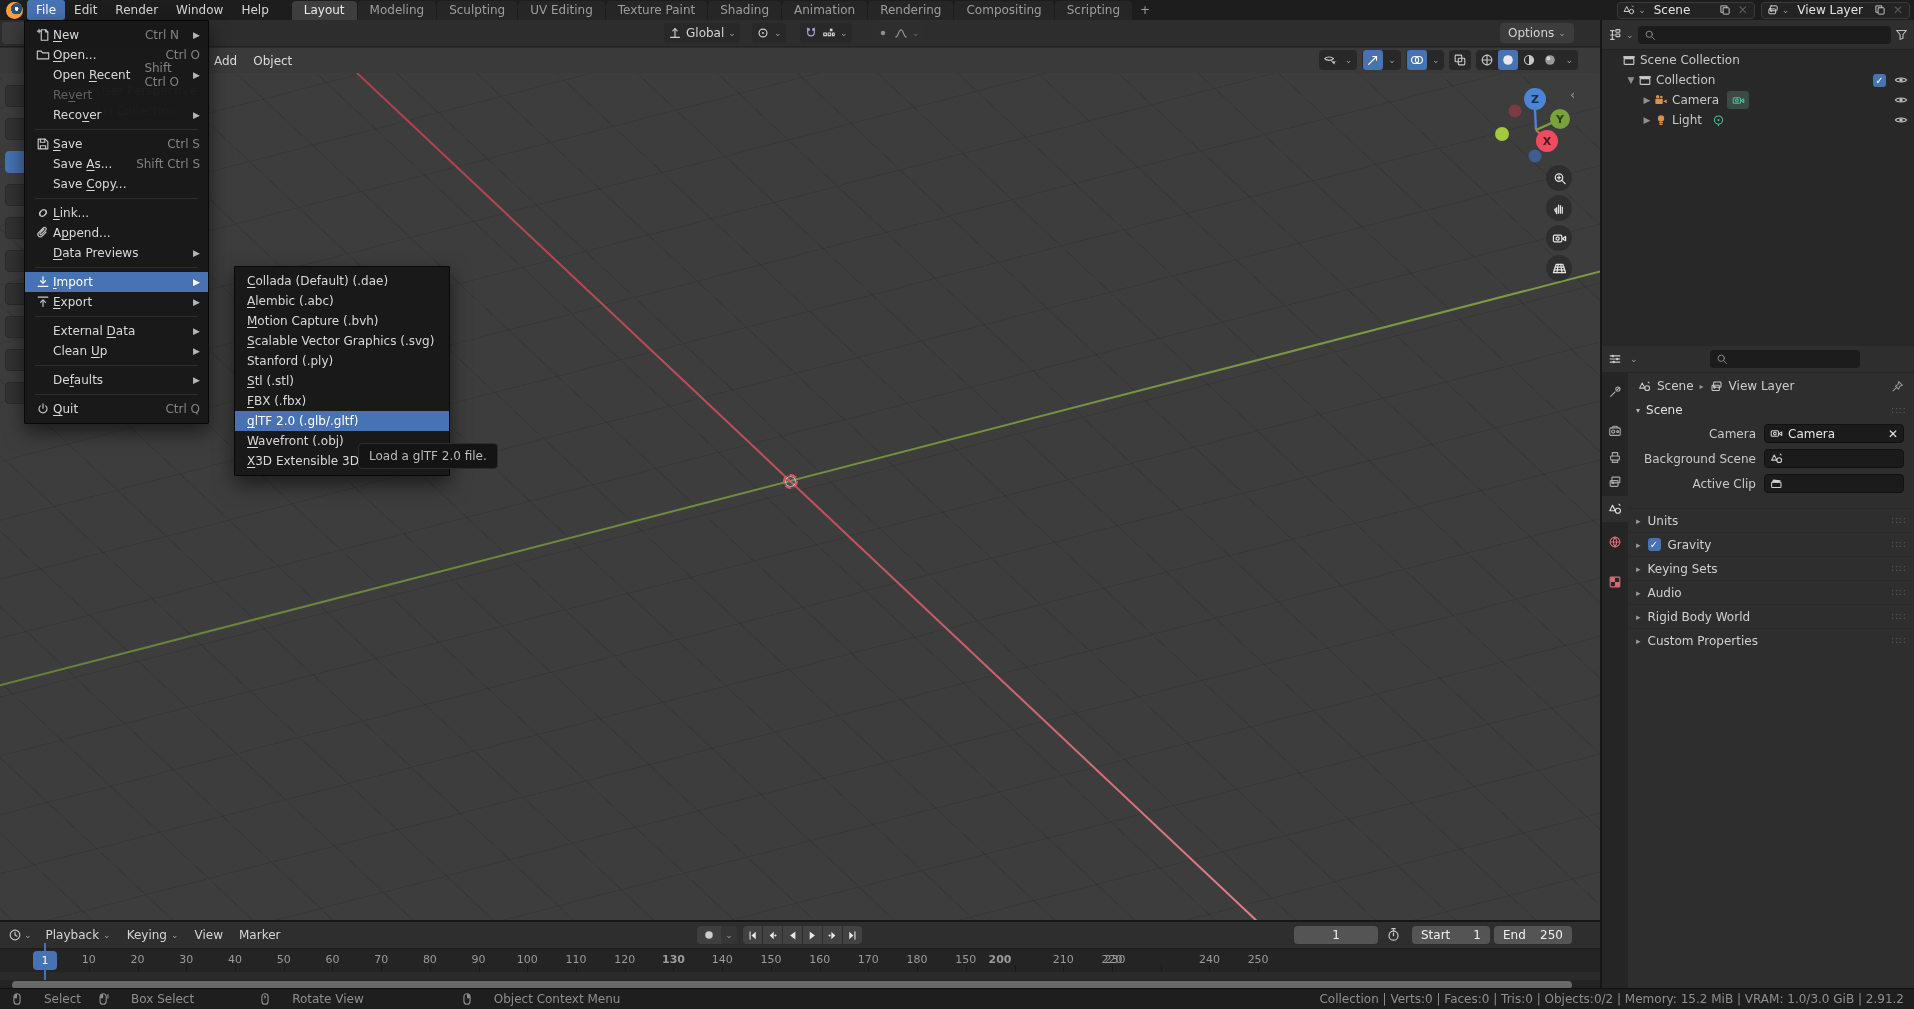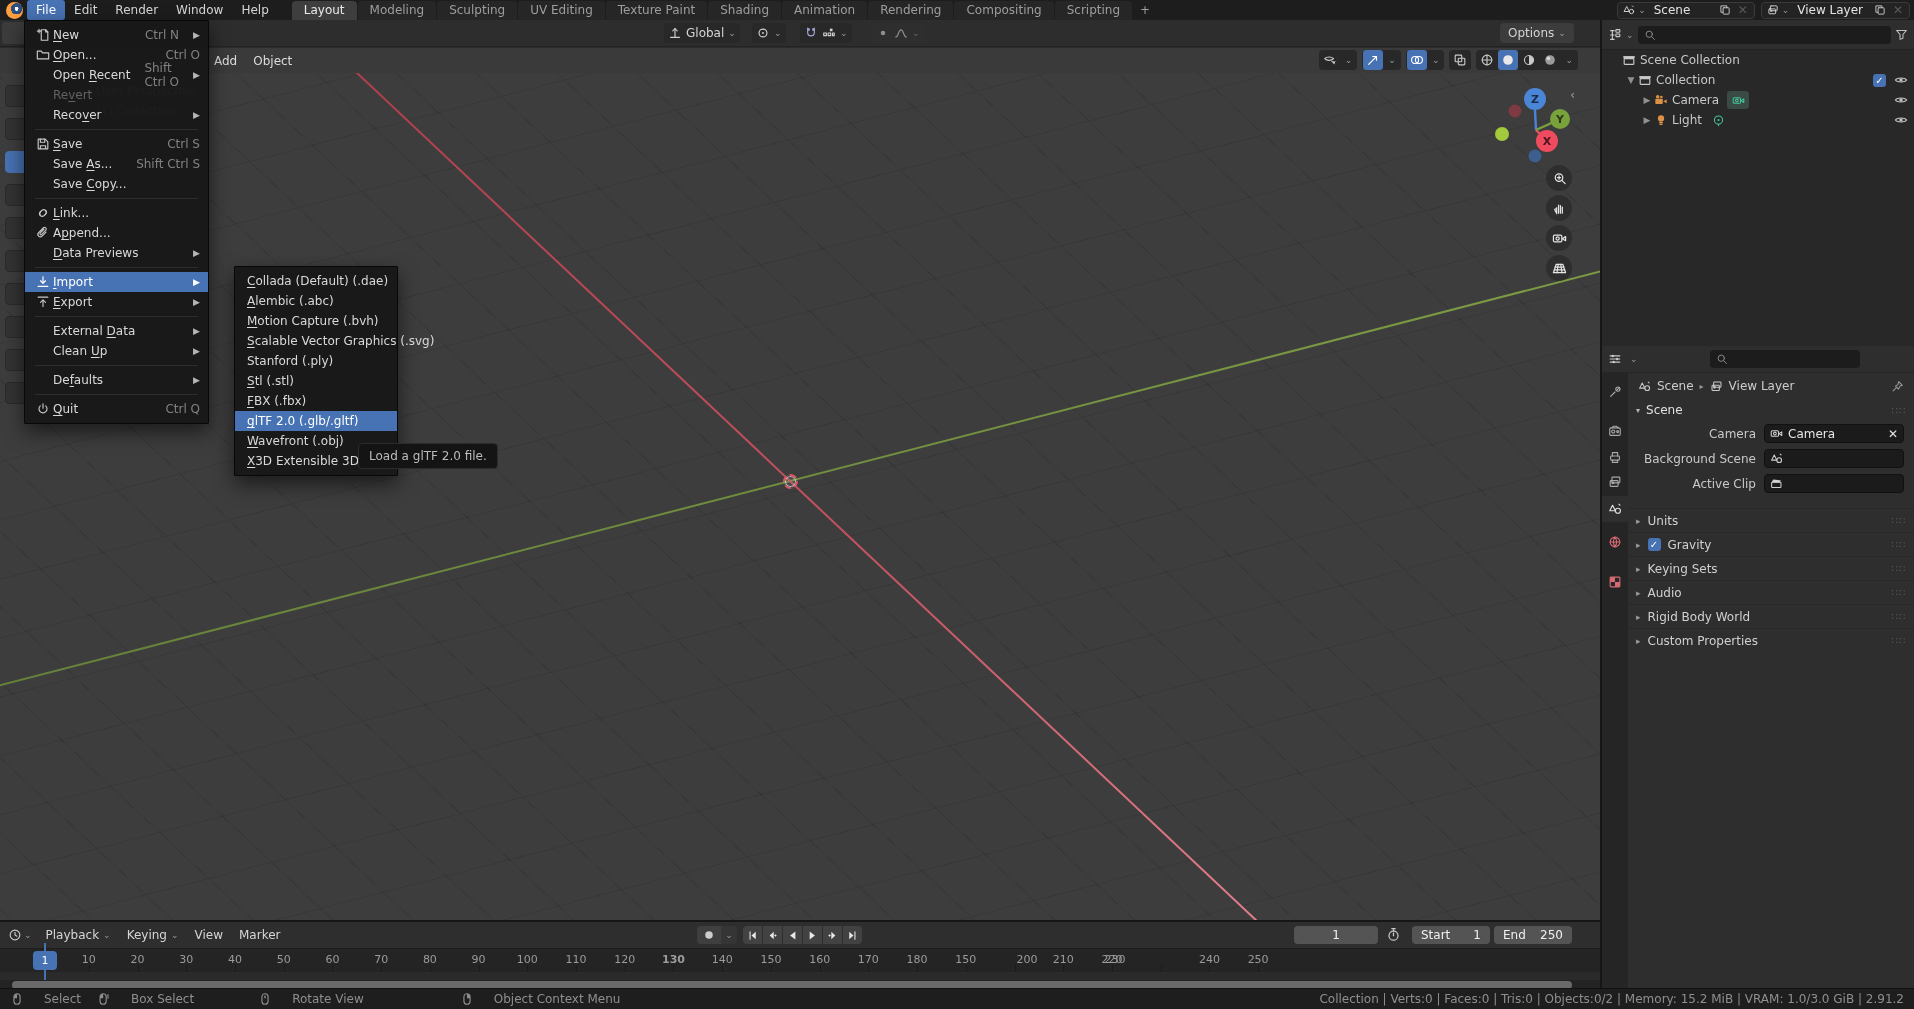--- a/index.html
+++ b/index.html
@@ -108,21 +108,21 @@
   
   #statusbar{ left:0; top:988px; width:1914px; height:21px; background:#1e1e1e; border-top:1px solid #101010;
      display:flex; align-items:center; color:#8f8f8f; }
   .hint{ display:flex; align-items:center; gap:20px; }
   #status-stats{ margin-left:auto; margin-right:10px; color:#8f8f8f; }
 
   
   .menu-panel{ position:absolute; background:rgba(24,24,24,0.96); border:1px solid #080808; border-radius:1px;
      box-shadow:0 8px 20px rgba(0,0,0,0.55); padding:4px 0; z-index:50; }
   #file-menu{ left:24px; top:20px; width:185px; }
-  #import-menu{ left:234px; top:266px; width:164px; }
+  #import-menu{ left:234px; top:266px; width:216px; }
   .mi{ height:20px; display:flex; align-items:center; padding:0 8px; color:#d9d9d9; }
   .mi .mi-ic{ width:20px; flex:none; display:flex; justify-content:center; color:#c9c9c9; }
   .mi .mi-label{ white-space:nowrap; }
   .mi .mi-sc{ margin-left:auto; color:#828282; padding-left:14px; }
   .mi .mi-sub{ margin-left:auto; color:#b5b5b5; font-size:9px; padding-left:8px; }
   .mi .mi-sc + .mi-sub{ margin-left:6px; }
   .mi.hl{ background:#4772b3; } .mi.hl *, .mi.hl{ color:#fff; }
   .mi.disabled, .mi.disabled *{ color:#626262; }
   .msep{ height:1px; background:#2d2d2d; margin:4px 10px; }
   .u{ text-decoration:underline; text-underline-offset:2px; }
@@ -895,21 +895,21 @@
         <span class="rlabel" style="left: 755.928px;">150</span>
         <div class="rtick" style="left: 770.928px;"></div>
         <span class="rlabel" style="left: 804.648px;">160</span>
         <div class="rtick" style="left: 819.648px;"></div>
         <span class="rlabel" style="left: 853.368px;">170</span>
         <div class="rtick" style="left: 868.368px;"></div>
         <span class="rlabel" style="left: 902.088px;">180</span>
         <div class="rtick" style="left: 917.088px;"></div>
         <span class="rlabel" style="left: 950.808px;">150</span>
         <div class="rtick" style="left: 965.808px;"></div>
-        <span class="rlabel" style="left: 1012px;">200</span>
+        <span class="rlabel" style="left: 985px; font-weight: bold;">200</span>
         <div class="rtick" style="left: 1014.53px;"></div>
         <span class="rlabel" style="left: 1048.25px;">210</span>
         <div class="rtick" style="left: 1063.25px;"></div>
         <span class="rlabel" style="left: 1096.97px;">220</span>
         <div class="rtick" style="left: 1111.97px;"></div>
         <span class="rlabel" style="left: 1100px;">230</span>
         <div class="rtick" style="left: 1160.69px;"></div>
         <span class="rlabel" style="left: 1194.41px;">240</span>
         <div class="rtick" style="left: 1209.41px;"></div>
         <span class="rlabel" style="left: 1243.13px;">250</span>

